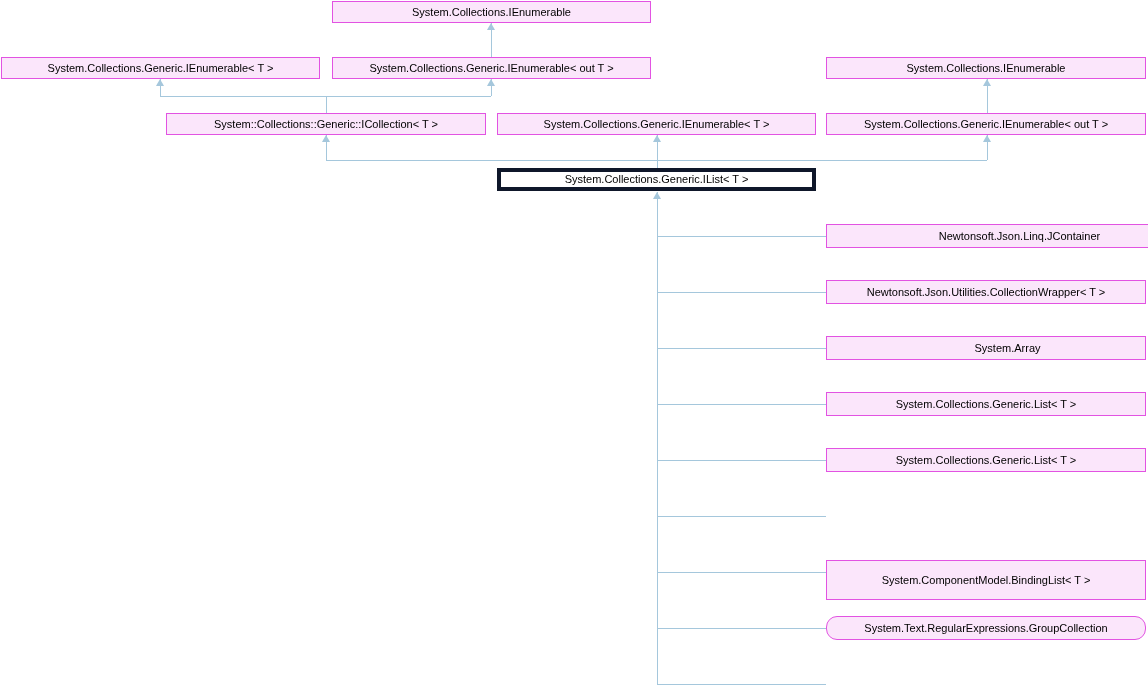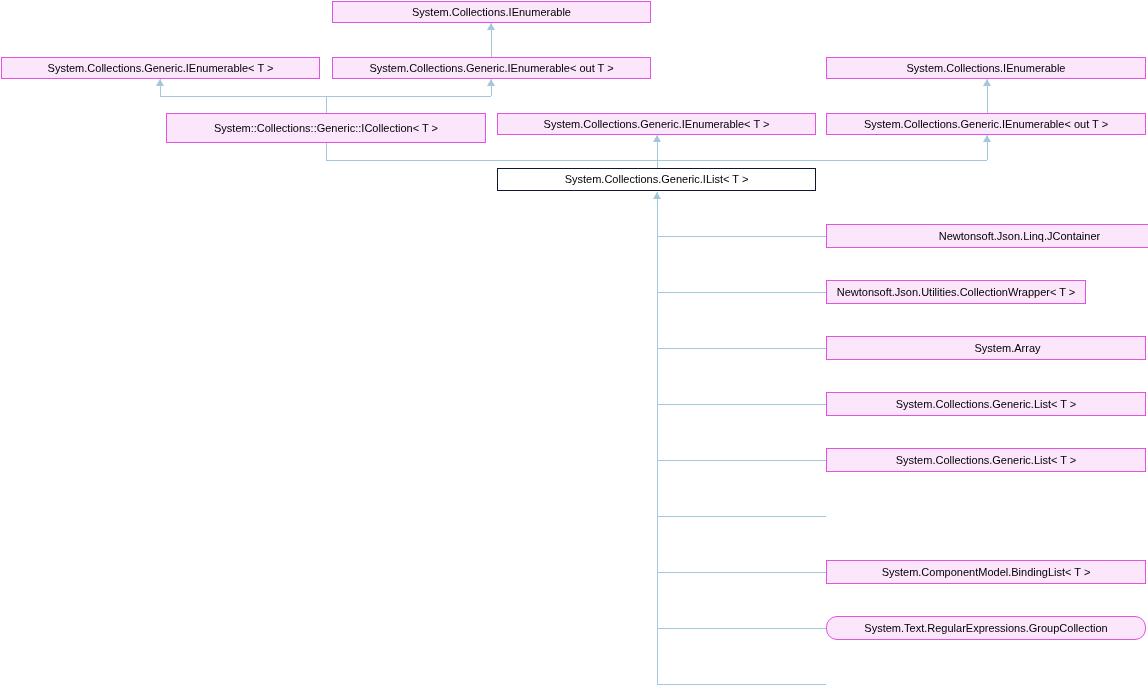--- a/index.html
+++ b/index.html
@@ -23,21 +23,21 @@
     white-space: nowrap;
     overflow: hidden;
   }
   .node.pink {
     background: #FBE6FB;
     border: 1px solid #E253E2;
     cursor: pointer;
   }
   .node.focus {
     background: #FFFFFF;
-    border: 1px solid #0f172a;
+    border: 4px solid #0f172a;
     cursor: default;
   }
   .seg { position: absolute; background: #A5C7DC; }
   .arrow {
     position: absolute;
     width: 0; height: 0;
     border-left: 4px solid transparent;
     border-right: 4px solid transparent;
     border-bottom: 7px solid #A5C7DC;
   }
@@ -79,24 +79,24 @@
     <div class="arrow" style="left: 487px; top: 79px;"></div>
     <div class="arrow" style="left: 983px; top: 79px;"></div>
     <div class="arrow" style="left: 322px; top: 135px;"></div>
     <div class="arrow" style="left: 653px; top: 135px;"></div>
     <div class="arrow" style="left: 983px; top: 135px;"></div>
     <div class="arrow" style="left: 653px; top: 192px;"></div>
     <div class="node pink" style="left: 332px; top: 1px; width: 319px; height: 22px;">System.Collections.IEnumerable</div>
     <div class="node pink" style="left: 1px; top: 57px; width: 319px; height: 22px;">System.Collections.Generic.IEnumerable&lt; T &gt;</div>
     <div class="node pink" style="left: 332px; top: 57px; width: 319px; height: 22px;">System.Collections.Generic.IEnumerable&lt; out T &gt;</div>
     <div class="node pink" style="left: 826px; top: 57px; width: 320px; height: 22px;">System.Collections.IEnumerable</div>
-    <div class="node pink" style="left: 166px; top: 113px; width: 320px; height: 30px;">System::Collections::Generic::ICollection&lt; T &gt;</div>
+    <div class="node pink" style="left: 166px; top: 113px; width: 320px; height: 22px;">System::Collections::Generic::ICollection&lt; T &gt;</div>
     <div class="node pink" style="left: 497px; top: 113px; width: 319px; height: 22px;">System.Collections.Generic.IEnumerable&lt; T &gt;</div>
     <div class="node pink" style="left: 826px; top: 113px; width: 320px; height: 22px;">System.Collections.Generic.IEnumerable&lt; out T &gt;</div>
     <div class="node focus" style="left: 497px; top: 168px; width: 319px; height: 23px;">System.Collections.Generic.IList&lt; T &gt;</div>
     <div class="node pink" style="left: 826px; top: 224px; width: 387px; height: 24px;">Newtonsoft.Json.Linq.JContainer<div class="fold"></div></div>
-    <div class="node pink" style="left: 826px; top: 280px; width: 260px; height: 24px;">Newtonsoft.Json.Utilities.CollectionWrapper&lt; T &gt;</div>
+    <div class="node pink" style="left: 826px; top: 280px; width: 320px; height: 24px;">Newtonsoft.Json.Utilities.CollectionWrapper&lt; T &gt;</div>
     <div class="node pink" style="left: 826px; top: 336px; width: 320px; height: 24px; padding-left: 43px;">System.Array</div>
     <div class="node pink" style="left: 826px; top: 392px; width: 320px; height: 24px;">System.Collections.Generic.List&lt; T &gt;</div>
     <div class="node pink" style="left: 826px; top: 448px; width: 320px; height: 24px;">System.Collections.Generic.List&lt; T &gt;</div>
-    <div class="node pink" style="left: 826px; top: 560px; width: 320px; height: 24px;">System.ComponentModel.BindingList&lt; T &gt;</div>
+    <div class="node pink" style="left: 826px; top: 560px; width: 320px; height: 40px;">System.ComponentModel.BindingList&lt; T &gt;</div>
     <div class="node pink" style="left: 826px; top: 616px; width: 320px; height: 24px; border-radius: 11px;">System.Text.RegularExpressions.GroupCollection</div>
   </div>
 
 </body></html>

